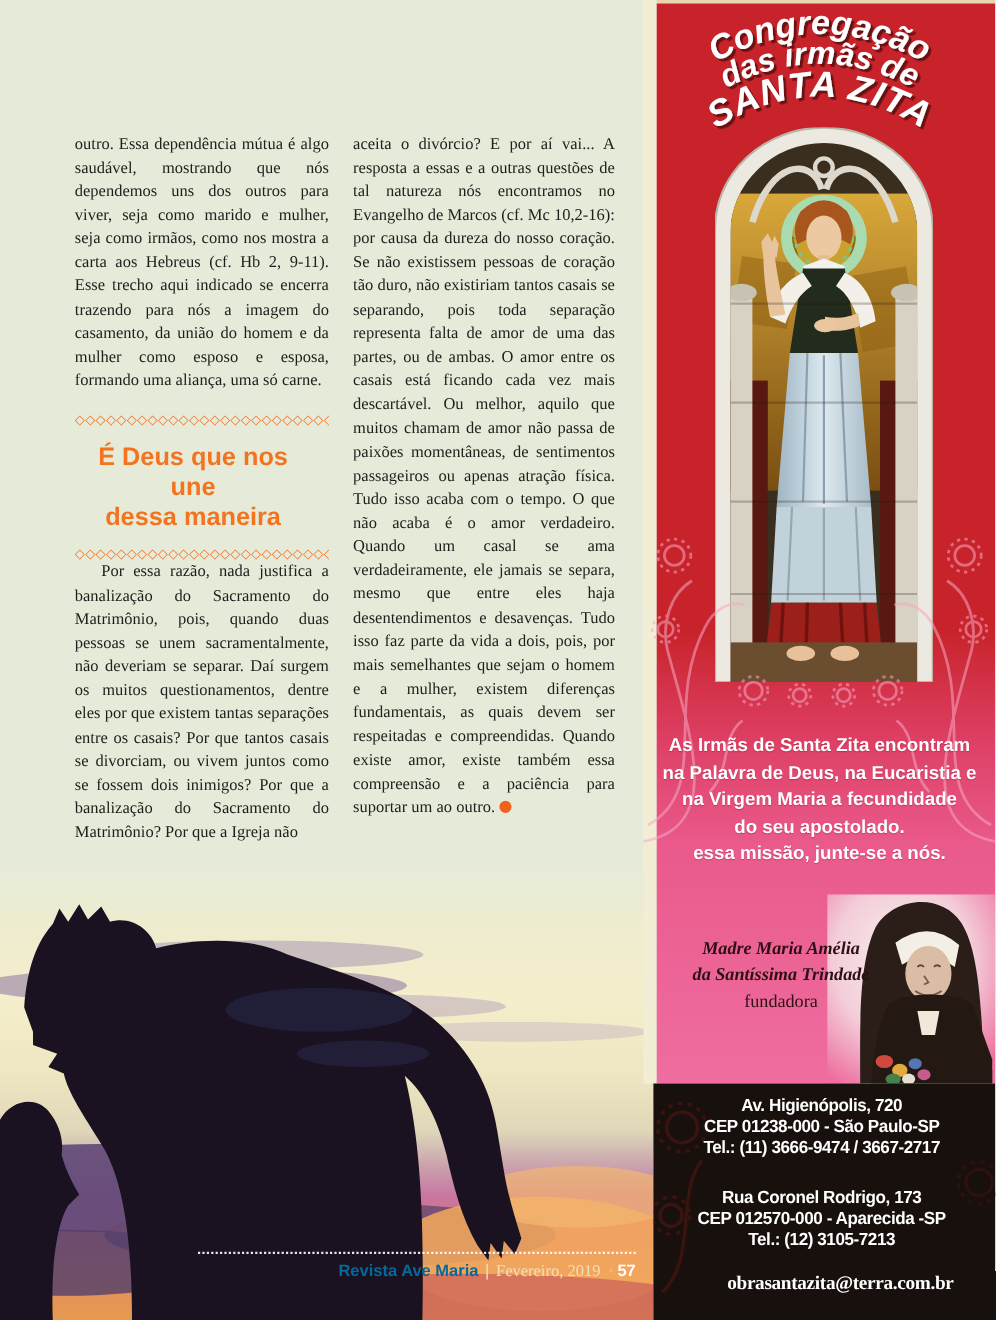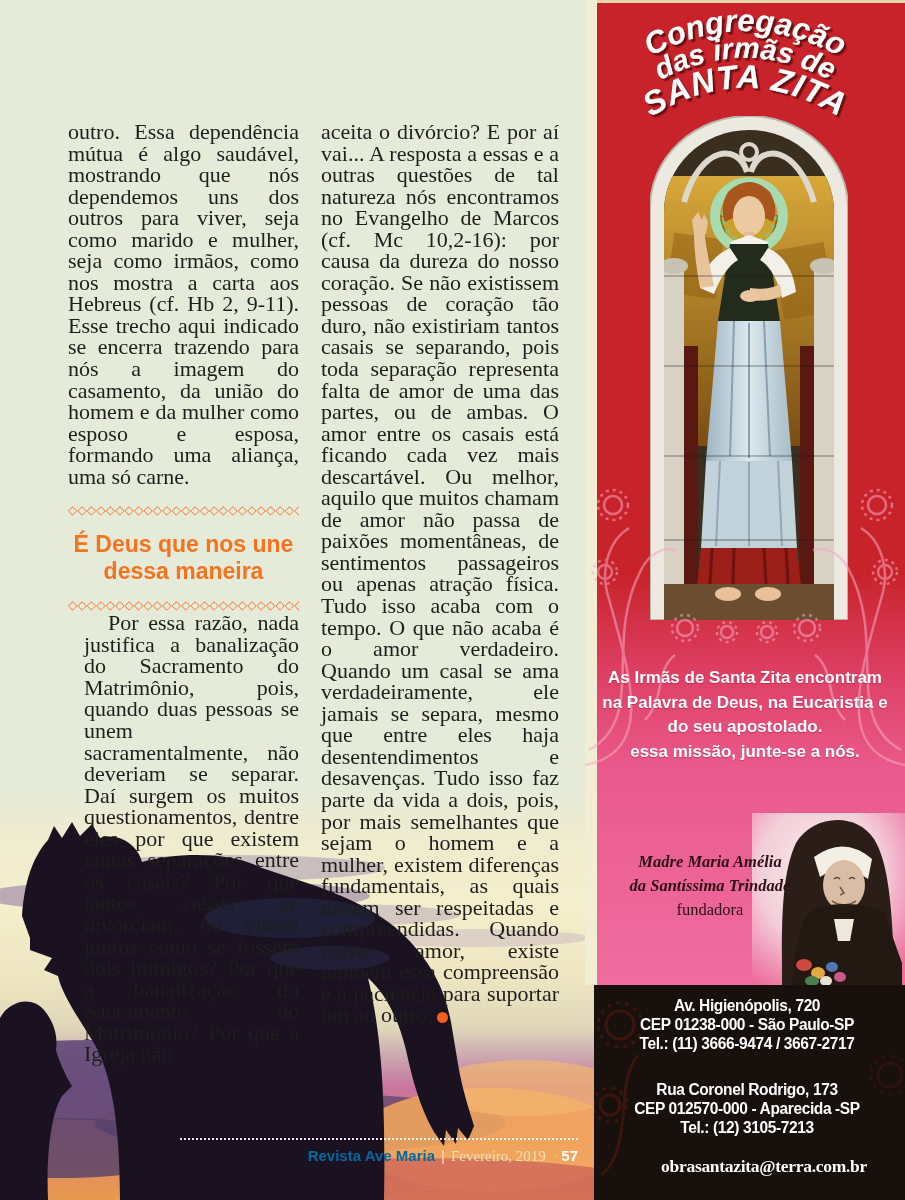--- a/index.html
+++ b/index.html
@@ -3,27 +3,27 @@
 <meta charset="utf-8">
 <style>
   html,body{margin:0;padding:0;}
   .page{position:relative;width:905px;height:1200px;background:#e6ebd9;overflow:hidden;
         font-family:"Liberation Serif",serif;}
 
   
   .col{position:absolute;top:121px;z-index:2;}
   .col-left{left:68px;width:231px;}
   .col-mid{left:321px;width:238px;}
-  p.body{font-size:22px;line-height:21.55px;text-align:justify;color:#1e1e1c;margin:0;}
-  p.indent{text-indent:24px;margin-left:16px;}
+  p.body{font-size:15px;line-height:21.55px;text-align:justify;color:#1e1e1c;margin:0;}
+  p.indent{text-indent:24px;}
   .sep{font-family:"DejaVu Sans",sans-serif;color:#f4742a;font-size:12px;letter-spacing:.2px;
        white-space:nowrap;overflow:hidden;margin:16px 0 0 0;}
   .sep2{margin:13px 0 0 0;}
   .heading{font-family:"Liberation Sans",sans-serif;font-weight:bold;color:#f4731f;
-           font-size:23px;line-height:27px;text-align:center;margin:14px 0 0 0;}
+           font-size:23px;line-height:27px;text-align:center;margin:14px 16px 0 0;}
   .p2{margin-top:19px;}
   .enddot{display:inline-block;width:11px;height:11px;border-radius:50%;background:#f2601d;
           margin-left:4px;vertical-align:-1px;}
 
   
   .photo{position:absolute;left:0;top:788px;width:594px;height:412px;z-index:1;}
 
   
   .pagefoot{position:absolute;left:180px;top:1138px;width:398px;z-index:4;}
   .dotline{border-top:2px dotted rgba(255,255,255,.9);height:0;}
@@ -240,20 +240,21 @@
         <circle cx="182" cy="212" r="6"></circle>
           <circle cx="182" cy="212" r="10" stroke-dasharray="3 4"></circle>
         <circle cx="222" cy="208" r="8"></circle>
           <circle cx="222" cy="208" r="13" stroke-dasharray="3 4"></circle>
       </g>
     </svg>
 
     <div class="msg">
       <div>As Irmãs de Santa Zita encontram</div>
       <div>na Palavra de Deus, na Eucaristia e</div>
+      <div>na Virgem Maria a fecundidade</div>
       <div>do seu apostolado.</div>
       <div>essa missão, junte-se a nós.</div>
     </div>
 
     <svg class="madre" viewBox="0 0 153 172">
       <defs>
         <radialGradient id="vg" cx=".45" cy=".35" r=".75">
           <stop offset="0" stop-color="#f7f2ea"></stop>
             <stop offset=".55" stop-color="#f3cdd9"></stop>
           <stop offset="1" stop-color="#ee6f9e"></stop>

